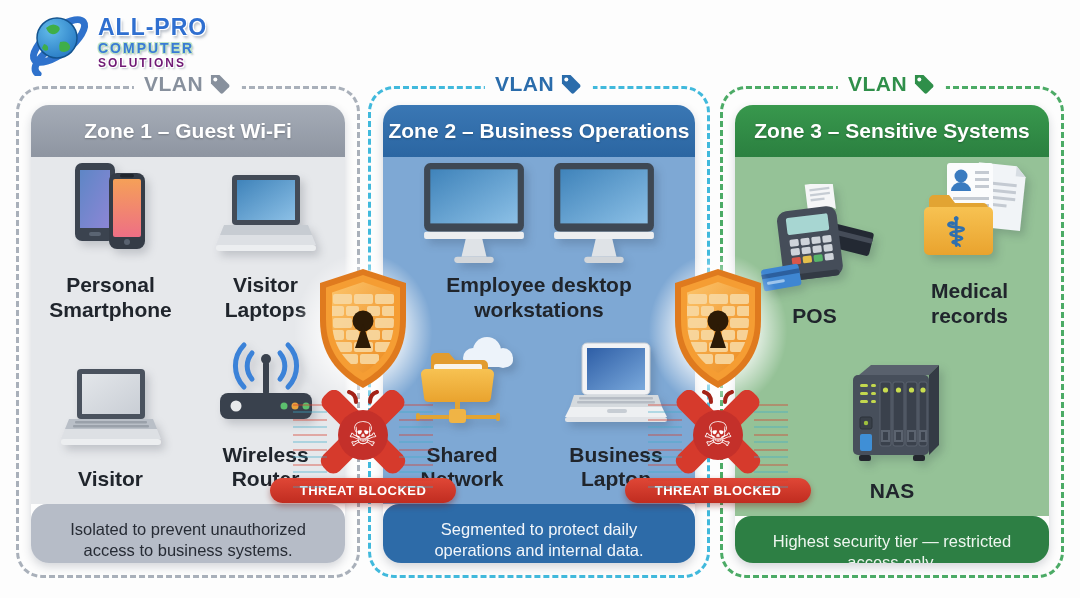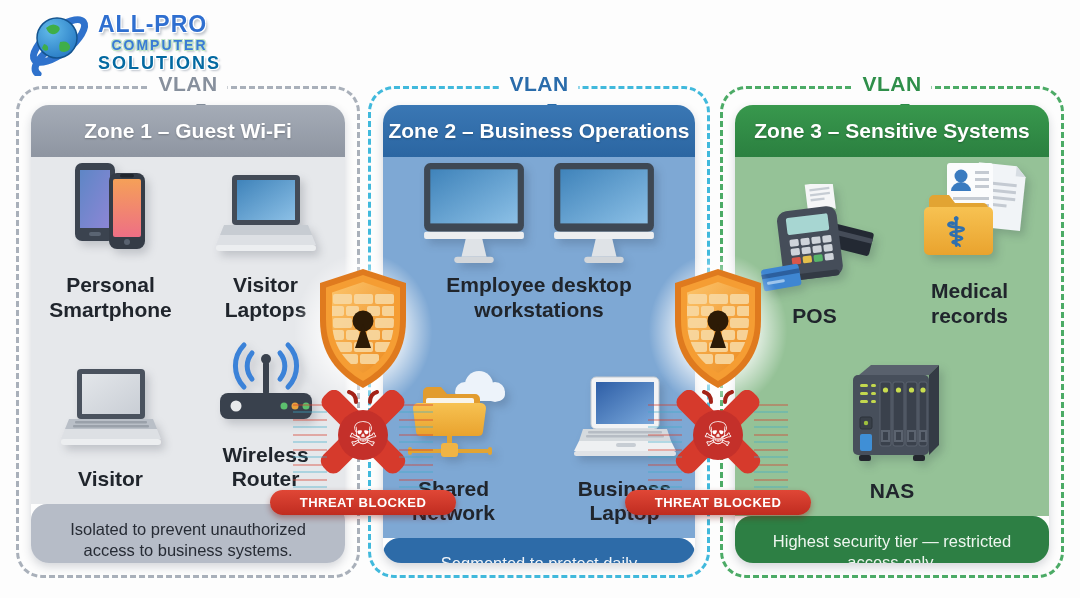--- a/index.html
+++ b/index.html
@@ -6,49 +6,49 @@
   html,body { background:#fff; }
   body { font-family:"Liberation Sans", sans-serif; }
   #stage { position:relative; width:1080px; height:598px; background:#fdfdfd; overflow:hidden; }
 
   
   .logo { position:absolute; left:22px; top:4px; display:flex; align-items:center; gap:2px; z-index:6; }
   .logo-text { display:flex; flex-direction:column; line-height:1; }
   .logo-l1 { font-size:23px; font-weight:800; letter-spacing:1px; color:#2f6fd0;
              text-shadow:-1px -1px 0 #fff,1px -1px 0 #fff,-1px 1px 0 #fff,1px 1px 0 #fff,2px 3px 3px rgba(40,60,90,.35); }
   .logo-l2 { font-size:14px; font-weight:800; letter-spacing:2px; color:#3a7bd5; margin-top:2px;
-             text-shadow:-1px -1px 0 #bfe3c4,1px -1px 0 #bfe3c4,-1px 1px 0 #bfe3c4,1px 1px 0 #bfe3c4,2px 2px 2px rgba(40,60,90,.3);text-align:center; }
-  .logo-l3 { font-size:18px; font-weight:800; letter-spacing:2px; color:#0369a1; margin-top:2px;
+             text-shadow:-1px -1px 0 #bfe3c4,1px -1px 0 #bfe3c4,-1px 1px 0 #bfe3c4,1px 1px 0 #bfe3c4,2px 2px 2px rgba(40,60,90,.3); }
+  .logo-l3 { font-size:12px; font-weight:800; letter-spacing:2px; color:#701a75; margin-top:2px;
              text-shadow:-1px -1px 0 #fff,1px -1px 0 #fff,-1px 1px 0 #fff,1px 1px 0 #fff,2px 2px 2px rgba(40,60,90,.3); }
 
   
   .zone { position:absolute; top:86px; height:492px; border-radius:26px; z-index:1; }
   .zone-1 { left:16px;  width:344px; border:3px dashed #a9b0ba; }
   .zone-2 { left:368px; width:342px; border:3px dashed #41b9dc; }
   .zone-3 { left:720px; width:344px; border:3px dashed #4cab66; }
 
   .vlan { position:absolute; top:-17px; left:50%; transform:translateX(-50%);
-          display:flex; align-items:flex-end; gap:5px; background:#fdfdfd; padding:0 10px;
-          font-size:21px; font-weight:800; letter-spacing:.5px;flex-direction:column; }
+          display:flex; align-items:flex-start; gap:5px; background:#fdfdfd; padding:0 10px;
+          font-size:21px; font-weight:800; letter-spacing:.5px; }
   .zone-1 .vlan { color:#87909d; }
   .zone-2 .vlan { color:#2a6cab; }
   .zone-3 .vlan { color:#2f8f4a; }
 
   .card { position:absolute; left:12px; right:12px; top:16px; bottom:12px;
           border-radius:18px; overflow:hidden; display:flex; flex-direction:column;
           box-shadow:0 4px 10px rgba(30,40,60,.18); }
   .card-header { height:52px; flex:0 0 52px; display:flex; align-items:center; justify-content:center;
                  color:#fff; font-size:21px; font-weight:800; text-shadow:0 1px 2px rgba(0,0,0,.25); }
   .zone-1 .card-header { background:linear-gradient(#a5acb7,#8e95a1); }
   .zone-2 .card-header { background:linear-gradient(#3a77b4,#2b66a2); }
   .zone-3 .card-header { background:linear-gradient(#38984d,#2b8040); }
 
   .card-body { flex:1; display:grid; grid-template-rows:1fr 1fr; padding:4px 2px; }
   .zone-1 .card-body { background:#e6e8eb; grid-template-columns:1fr 1fr; }
-  .zone-2 .card-body { background:#7ea8d4; grid-template-columns:1fr 1fr;gap:34px; }
+  .zone-2 .card-body { background:#7ea8d4; grid-template-columns:1fr 1fr; }
   .zone-3 .card-body { background:#95c297; grid-template-columns:1fr 1fr; }
 
   .device { display:flex; flex-direction:column; align-items:center; justify-content:flex-end; padding-bottom:8px; }
   .device.span2 { grid-column:1 / span 2; }
   .device .icons { display:flex; gap:18px; align-items:flex-end; }
   .device-label { font-size:21px; font-weight:700; color:#20252c; text-align:center; line-height:1.18; margin-top:8px; max-width:150px; }
   .device.span2 .device-label { max-width:220px; }
   .device svg { filter:drop-shadow(4px 5px 4px rgba(20,30,45,.18)); }
 
   .card-footer { flex:0 0 72px; display:flex; align-items:center; justify-content:center; text-align:center;
@@ -62,21 +62,21 @@
   .threat-1 { left:302px; } .threat-2 { left:657px; }
   .shield-wrap { position:relative; }
   .shield-wrap::before { content:""; position:absolute; left:-18px; top:-14px; right:-18px; bottom:-14px;
         background:radial-gradient(ellipse at center, rgba(255,255,255,.95) 30%, rgba(255,255,255,0) 70%); }
   .shield-wrap svg { position:relative; }
   .bug-wrap { position:relative; margin-top:-6px; }
   .rain { position:absolute; top:14px; width:34px; height:86px; opacity:.75;
           background:repeating-linear-gradient(to bottom, rgba(214,60,44,.50) 0 2px, transparent 2px 7px,
                      rgba(58,170,200,.45) 7px 9px, transparent 9px 15px); }
   .rain.left { left:-26px; } .rain.right { right:-26px; }
-  .threat-badge { margin-top:12px; padding:5px 30px; border-radius:14px; white-space:nowrap;
+  .threat-badge { margin-top:0px; padding:5px 30px; border-radius:14px; white-space:nowrap;
                   background:linear-gradient(#e04736,#c02c20); color:#fff; font-size:13px; font-weight:800;
                   letter-spacing:.5px; box-shadow:0 3px 6px rgba(120,20,15,.4); }
 </style>
 </head>
 <body>
 
 <div id="stage">
 
   <svg width="0" height="0" style="position:absolute">
     <defs>

